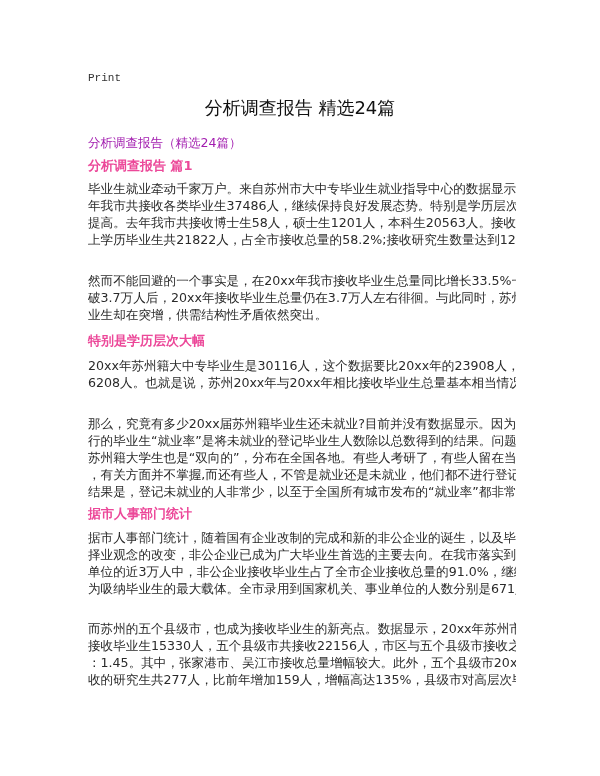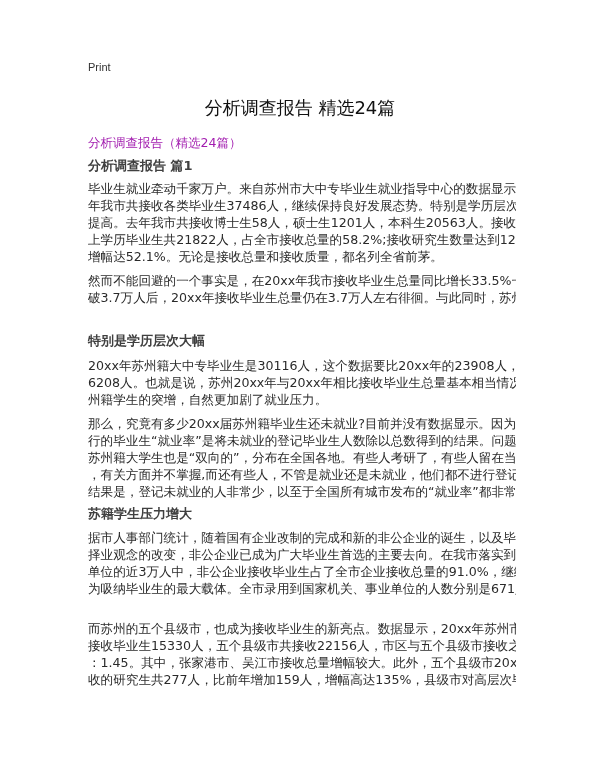--- a/index.html
+++ b/index.html
@@ -11,22 +11,22 @@
       width: 600px;
       height: 776px;
       position: relative;
       overflow: hidden;
       font-family: "DejaVu Sans", "Liberation Sans", sans-serif;
       color: #222222;
     }
     .print-label {
       position: absolute;
       left: 88px;
-      top: 60px;
-      font-family: Liberation Sans, sans-serif;
+      top: 71px;
+      font-family: Liberation Mono, monospace;
       font-size: 11px;
       color: #333333;
       line-height: 14px;
     }
     .doc-title {
       position: absolute;
       left: 0;
       width: 600px;
       top: 97px;
       text-align: center;
@@ -43,21 +43,21 @@
       font-size: 12.5px;
       line-height: 16px;
       color: #a21caf;
     }
     .section-heading {
       position: absolute;
       left: 88px;
       font-size: 13px;
       line-height: 17px;
       font-weight: bold;
-      color: #404040;
+      color: #ec4899;
       margin: 0;
     }
     .para {
       position: absolute;
       left: 88px;
       width: 428px;
       font-size: 12.6px;
       line-height: 17px;
       color: #2a2a2a;
       margin: 0;
@@ -82,45 +82,44 @@
 
   <div class="doc-subtitle">分析调查报告（精选24篇）</div>
 
   <h2 class="section-heading" style="top:157px;">分析调查报告 篇1</h2>
 
   <p class="para" style="top:180px;">
     <span class="line">毕业生就业牵动千家万户。来自苏州市大中专毕业生就业指导中心的数据显示，去</span>
     <span class="line">年我市共接收各类毕业生37486人，继续保持良好发展态势。特别是学历层次大幅</span>
     <span class="line">提高。去年我市共接收博士生58人，硕士生1201人，本科生20563人。接收本科以</span>
     <span class="line">上学历毕业生共21822人，占全市接收总量的58.2%;接收研究生数量达到1259人，</span>
-    <span class="line">增幅达52.1%。无论是接收总量和接收质量，都名列全省前茅。</span>
   </p>
 
   <p class="para" style="top:272px;">
     <span class="line">然而不能回避的一个事实是，在20xx年我市接收毕业生总量同比增长33.5%一举突</span>
     <span class="line">破3.7万人后，20xx年接收毕业生总量仍在3.7万人左右徘徊。与此同时，苏州籍毕</span>
+    <span class="line">业生却在突增，供需结构性矛盾依然突出。</span>
   </p>
 
   <h2 class="section-heading" style="top:332px;">特别是学历层次大幅</h2>
 
   <p class="para" style="top:357px;">
     <span class="line">20xx年苏州籍大中专毕业生是30116人，这个数据要比20xx年的23908人，整整多出</span>
     <span class="line">6208人。也就是说，苏州20xx年与20xx年相比接收毕业生总量基本相当情况下，苏</span>
-    <span class="line">州籍学生的突增，自然更加剧了就业压力。</span>
   </p>
 
   <p class="para" style="top:415px;">
     <span class="line">那么，究竟有多少20xx届苏州籍毕业生还未就业?目前并没有数据显示。因为，通</span>
     <span class="line">行的毕业生“就业率”是将未就业的登记毕业生人数除以总数得到的结果。问题是，</span>
     <span class="line">苏州籍大学生也是“双向的”，分布在全国各地。有些人考研了，有些人留在当地了</span>
     <span class="line">，有关方面并不掌握,而还有些人，不管是就业还是未就业，他们都不进行登记。</span>
     <span class="line">结果是，登记未就业的人非常少，以至于全国所有城市发布的“就业率”都非常高。</span>
   </p>
 
-  <h2 class="section-heading" style="top:505px;">苏籍学生压力增大</h2>
+  <h2 class="section-heading" style="top:505px;">据市人事部门统计</h2>
 
   <p class="para" style="top:529px;">
     <span class="line">据市人事部门统计，随着国有企业改制的完成和新的非公企业的诞生，以及毕业生</span>
     <span class="line">择业观念的改变，非公企业已成为广大毕业生首选的主要去向。在我市落实到企业</span>
     <span class="line">单位的近3万人中，非公企业接收毕业生占了全市企业接收总量的91.0%，继续成</span>
     <span class="line">为吸纳毕业生的最大载体。全市录用到国家机关、事业单位的人数分别是671人、</span>
   </p>
 
   <p class="para" style="top:620px;">
     <span class="line">而苏州的五个县级市，也成为接收毕业生的新亮点。数据显示，20xx年苏州市区共</span>

